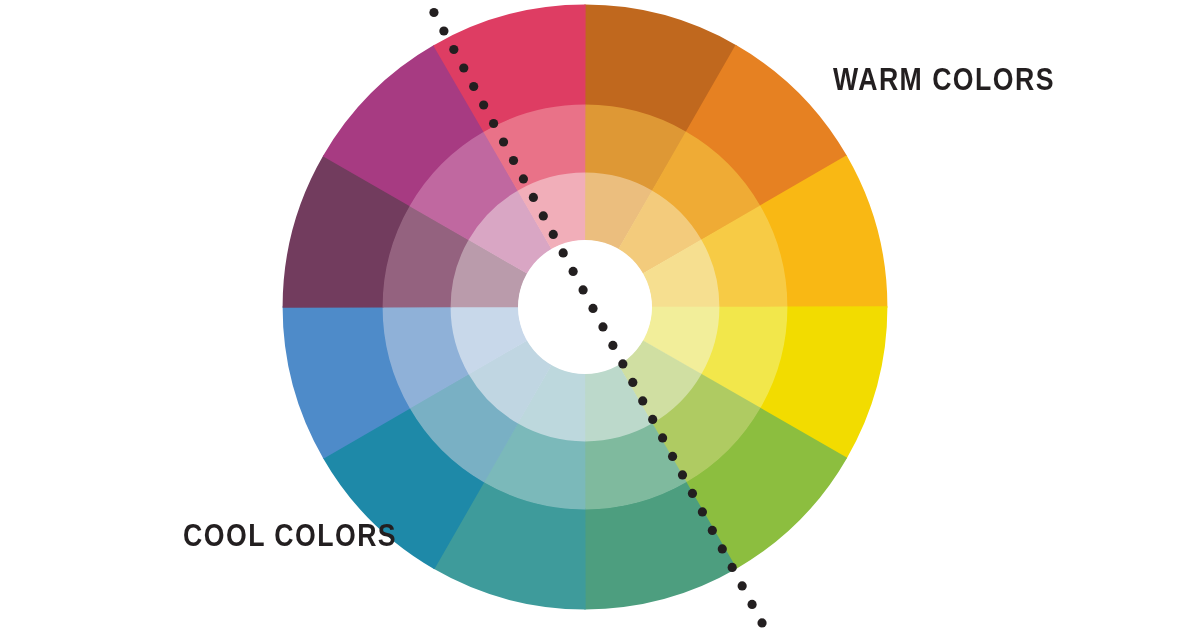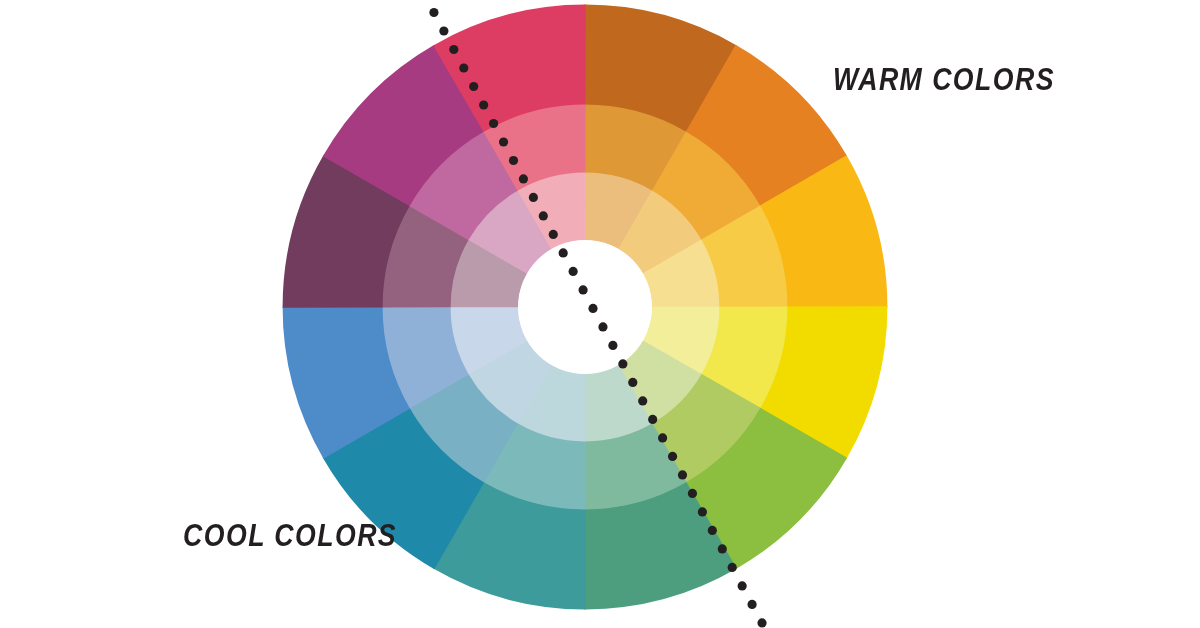--- a/index.html
+++ b/index.html
@@ -14,21 +14,20 @@
     overflow: hidden;
     font-family: "Liberation Sans", sans-serif;
   }
   #stage {
     position: absolute;
     left: 0;
     top: 0;
     width: 1068px;
     height: 628px;
     background: #ffffff;
-    font-style: italic;
   }
   #wheel-svg {
     position: absolute;
     left: 0;
     top: 0;
     width: 1200px;
     height: 628px;
     display: block;
   }
   .wheel-label {

